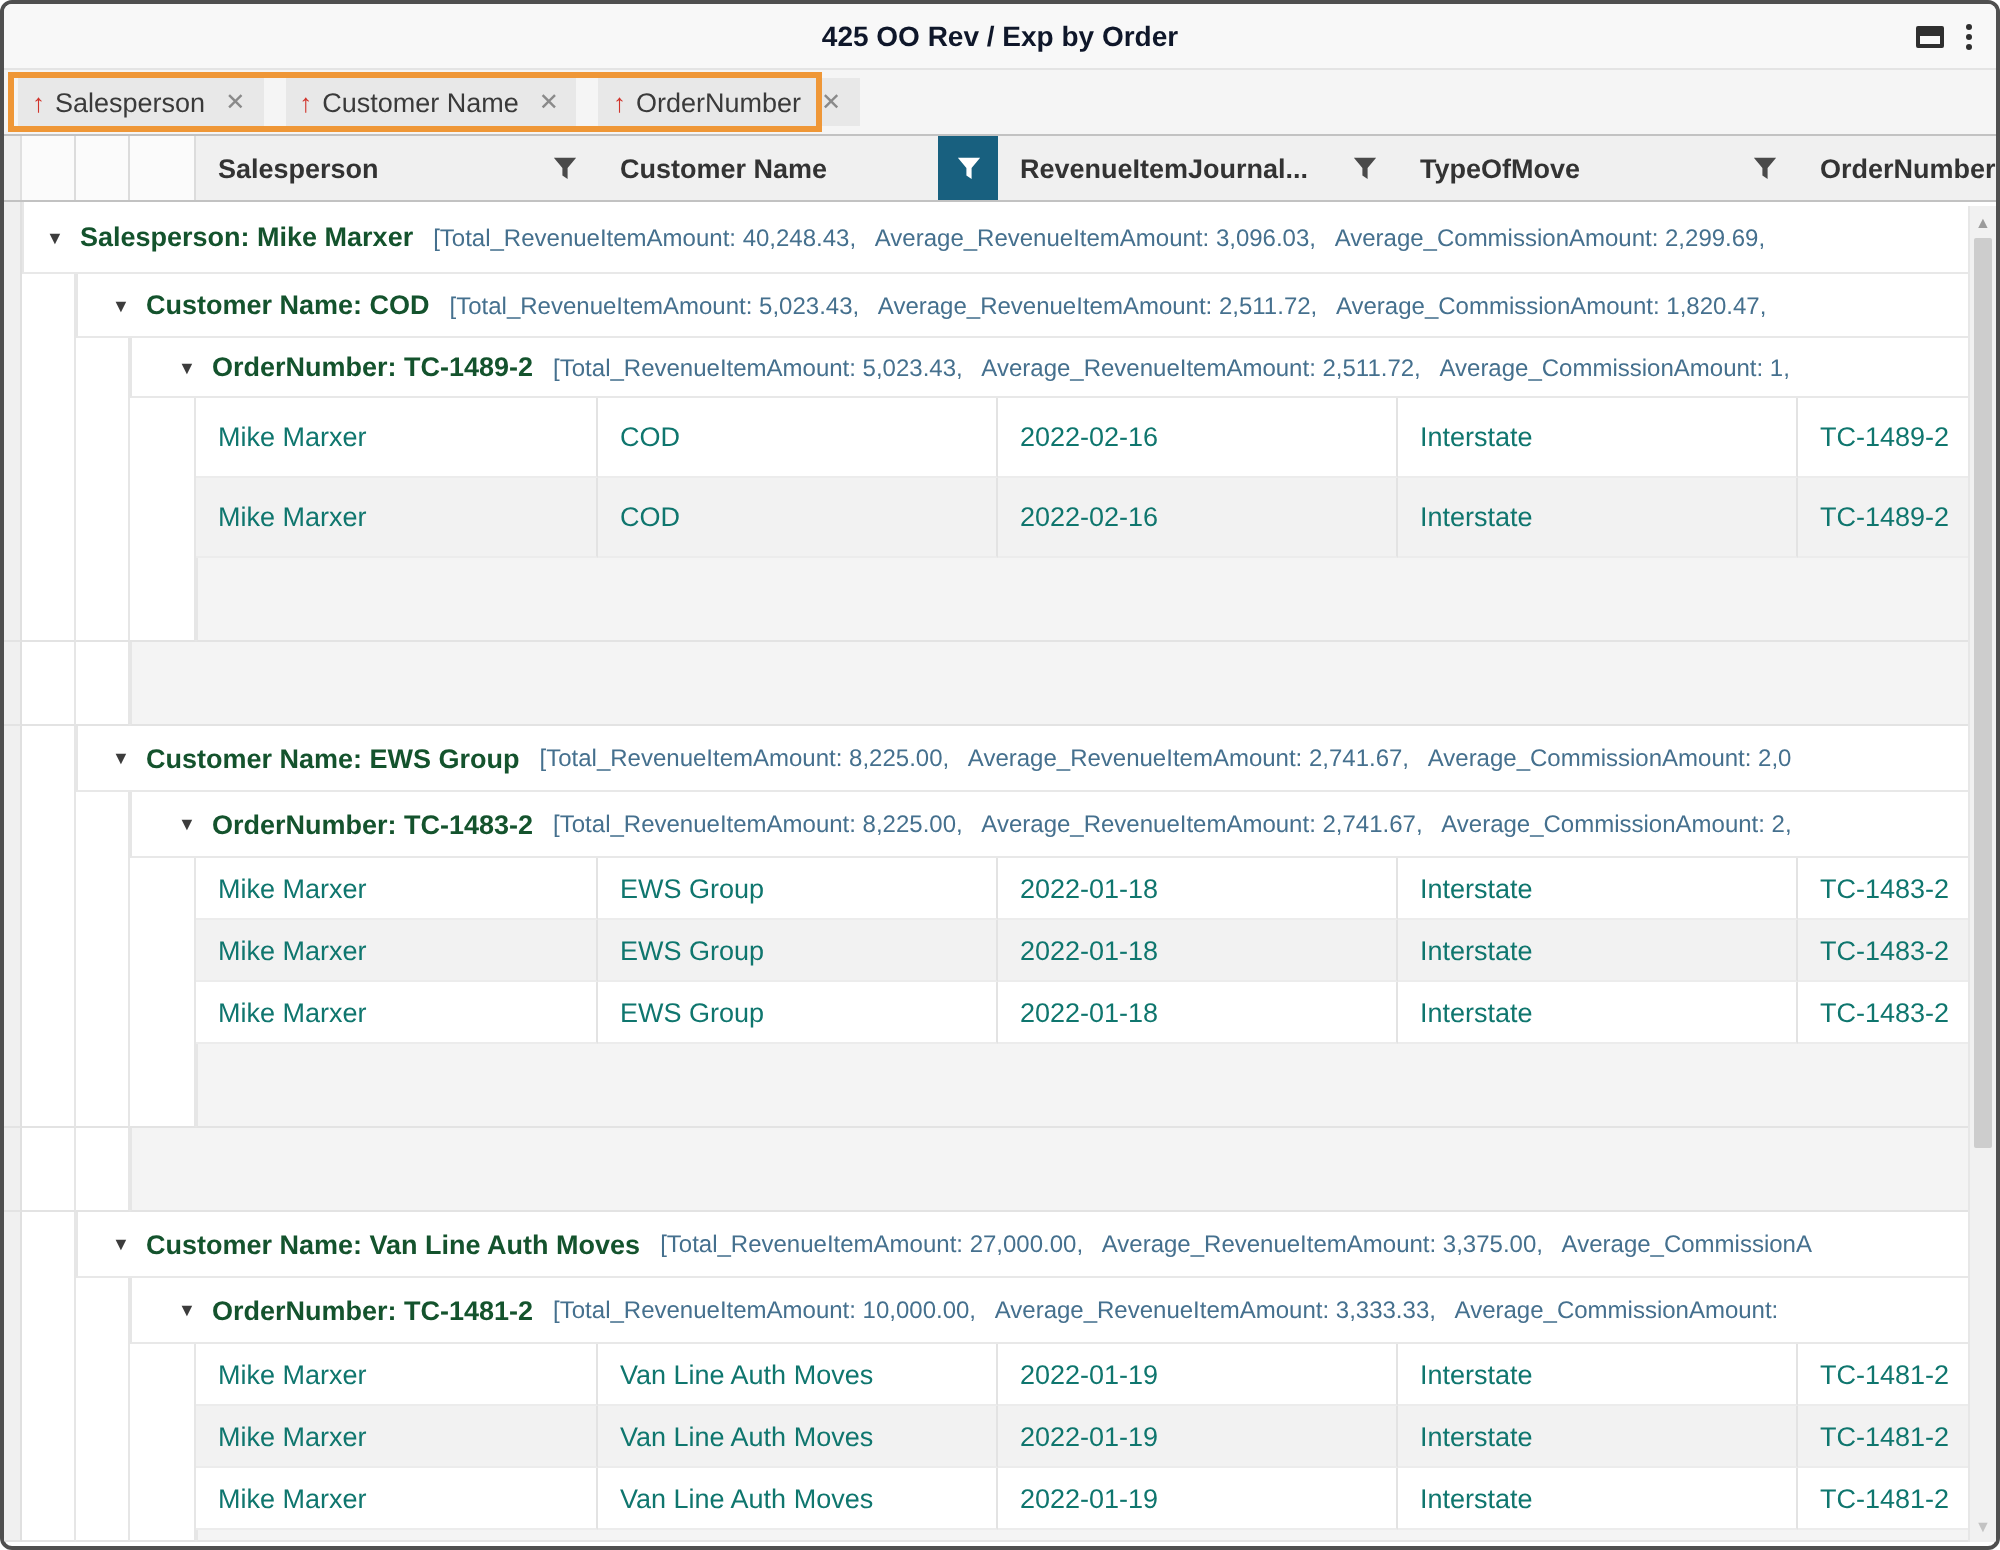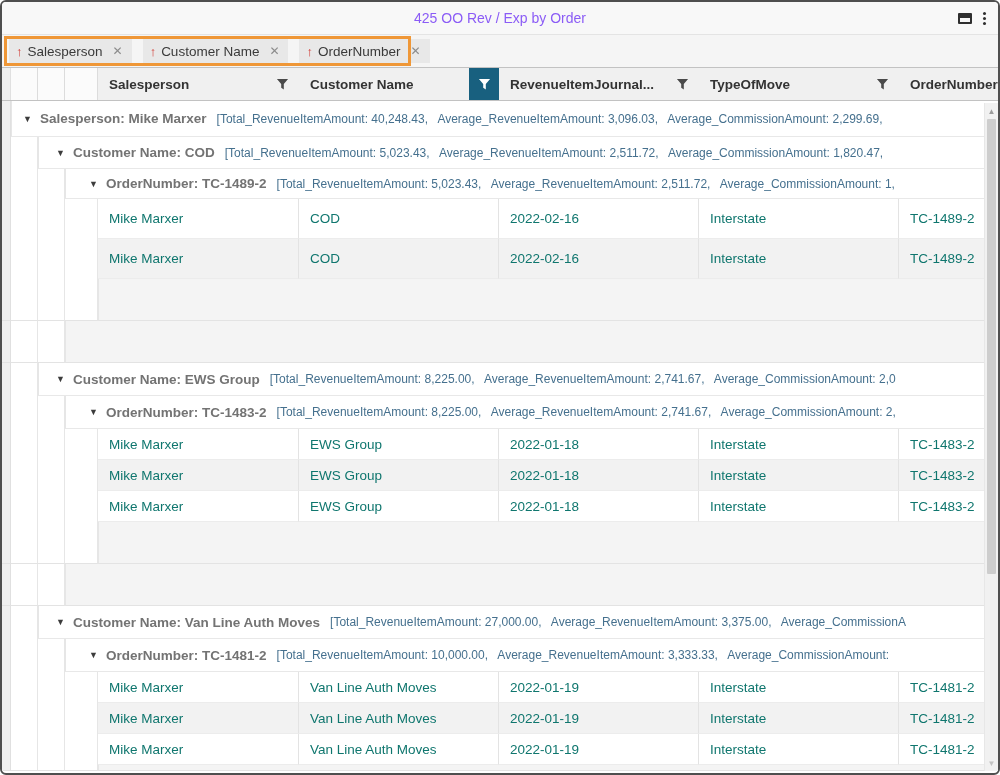--- a/index.html
+++ b/index.html
@@ -1,21 +1,21 @@
 <!DOCTYPE html>
 <html><head>
 <meta charset="utf-8">
 <style>
   html,body{margin:0;padding:0;background:#ffffff;}
   .stage{position:relative;width:1000px;height:775px;font-family:"Liberation Sans","DejaVu Sans",sans-serif;box-sizing:border-box;}
   .window{position:absolute;inset:0;border:2px solid #4f4f4f;border-radius:6px;background:#fff;overflow:hidden;box-sizing:border-box;}
 
   
   .titlebar{height:32px;background:#f8f8f8;border-bottom:1px solid #e4e4e4;display:flex;align-items:center;justify-content:center;position:relative;}
-  .title{font-size:14px;font-weight:normal;color:#8b5cf6;}
+  .title{font-size:14px;font-weight:bold;color:#0f172a;}
   .tb-icons{position:absolute;right:10px;top:0;height:32px;display:flex;align-items:center;gap:9px;}
   .win-icon{width:14px;height:11px;border:2px solid #2f2f2f;border-top:5px solid #2f2f2f;border-radius:1px;box-sizing:border-box;}
   .kebab{display:flex;flex-direction:column;gap:2px;padding:2px;}
   .kebab i{width:3px;height:3px;background:#2f2f2f;border-radius:50%;}
 
   
   .group-panel{height:33px;background:#f5f5f5;border-bottom:1px solid #c2c2c2;display:flex;align-items:center;padding-left:7px;gap:11px;position:relative;box-sizing:border-box;}
   .highlight{position:absolute;left:2px;top:1px;width:407px;height:30px;border:3px solid #ef9737;box-sizing:border-box;pointer-events:none;z-index:5;}
   .chip{background:#e8e8e8;height:24px;display:flex;align-items:center;padding:0 9px 0 7px;font-size:13.5px;color:#333;gap:5px;}
   .chip-arrow{color:#d0342c;font-weight:bold;font-size:13px;line-height:1;}
@@ -33,21 +33,21 @@
   .funnel{flex:none;margin-right:10px;}
   .filter-active{flex:none;width:30px;height:32px;background:#18607f;display:flex;align-items:center;justify-content:center;}
 
   
   .body{position:relative;height:670px;overflow:hidden;background:#fff;}
   .row{display:flex;width:100%;box-sizing:border-box;align-items:stretch;}
   .gcontent{flex:1;display:flex;align-items:center;padding-left:11px;border-left:1px solid #e6e6e6;border-bottom:1px solid #e8e8e8;background:#fff;overflow:hidden;box-sizing:border-box;}
   .gcontent.lvl2{padding-left:17px;}
   .gcontent.lvl3{padding-left:23px;}
   .garrow{font-size:9px;color:#3c3c3c;width:17px;flex:none;}
-  .glabel{font-size:13.5px;font-weight:bold;color:#737373;white-space:pre;flex:none;}
+  .glabel{font-size:13.5px;font-weight:bold;color:#14532d;white-space:pre;flex:none;}
   .gsum{font-size:12px;color:#45708e;white-space:pre;margin-left:10px;overflow:hidden;}
   .dcell{flex:none;display:flex;align-items:center;padding-left:11px;font-size:13.5px;color:#0f766e;background:#fff;border-right:1px solid #e3e3e3;border-bottom:1px solid #ececec;white-space:nowrap;overflow:hidden;box-sizing:border-box;}
   .dcell.c0{width:201px;}.dcell.c1{width:200px;}.dcell.c2{width:200px;}.dcell.c3{width:200px;}.dcell.c4{width:190px;}
   .row.alt .dcell{background:#f2f2f2;}
   .fcell{flex:1;background:#f4f4f4;border-left:1px solid #e6e6e6;box-sizing:border-box;}
   .row.footer > *{border-bottom:1px solid #e3e3e3;}
 
   
   .vscroll{position:absolute;right:0;top:101px;width:14px;height:668px;background:#f1f1f1;border-left:1px solid #e7e7e7;box-sizing:border-box;z-index:4;}
   .vs-up,.vs-down{position:absolute;left:0;width:100%;height:14px;display:flex;align-items:center;justify-content:center;font-size:8px;color:#9b9b9b;}

